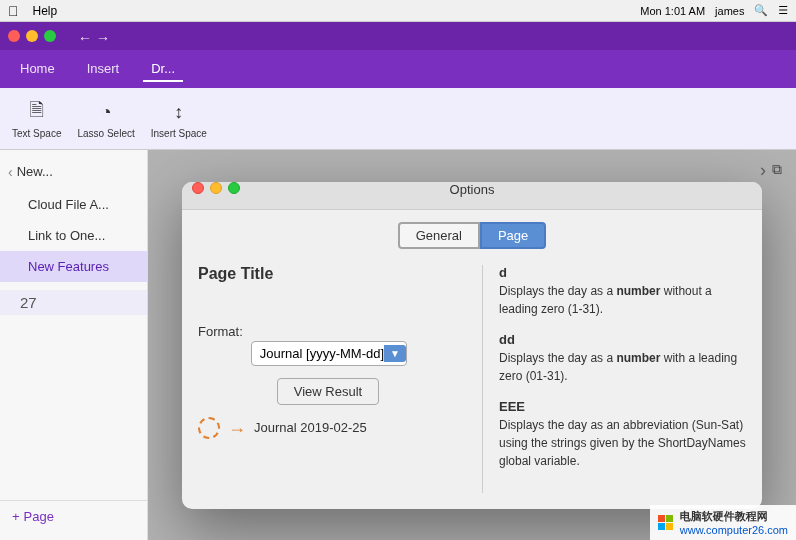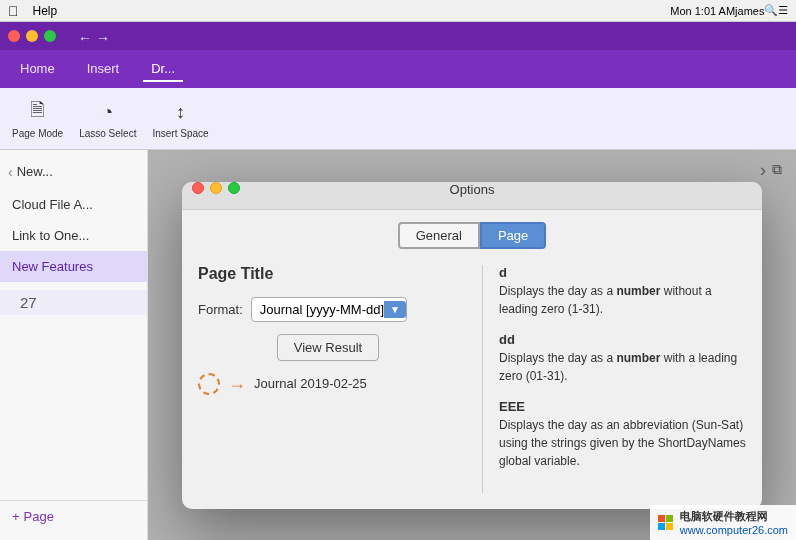--- a/index.html
+++ b/index.html
@@ -13,21 +13,21 @@
       display: flex;
       align-items: center;
       justify-content: space-between;
       padding: 0 8px;
       font-size: 12px;
       border-bottom: 1px solid #ccc;
       position: relative;
       z-index: 100;
     }
     .menubar-left { display: flex; gap: 14px; align-items: center; }
-    .menubar-right { display: flex; gap: 0; align-items: center; font-size: 11px; }
+    .menubar-right { display: flex; gap: 10px; align-items: center; font-size: 11px; }
     .apple-icon { font-size: 14px; }
 
     
     .app-window {
       width: 796px;
       height: 518px;
       background: #f5f5f5;
       display: flex;
       flex-direction: column;
       position: relative;
@@ -128,21 +128,21 @@
     .sidebar-back { font-size: 14px; color: #888; cursor: pointer; }
     .sidebar-search-input {
       flex: 1;
       background: none;
       border: none;
       font-size: 13px;
       color: #333;
       outline: none;
     }
     .sidebar-item {
-      padding: 8px 12px;
+      padding: 8px 28px;
       font-size: 13px;
       color: #333;
       cursor: pointer;
       display: flex;
       align-items: center;
       gap: 4px;
     }
     .sidebar-item.active { background: #e0d8f8; color: #5b21b6; }
     .sidebar-item-num {
       padding: 4px 20px;
@@ -289,20 +289,21 @@
       display: flex;
       align-items: center;
       border: 1px solid #aaa;
       border-radius: 4px;
       background: white;
       padding: 3px 8px;
       font-size: 13px;
       min-width: 150px;
       cursor: pointer;
       position: relative;
+      margin-top: 44px;
     }
     .format-select-arrow {
       background: #5b8fd4;
       color: white;
       padding: 3px 6px;
       border-radius: 0 3px 3px 0;
       margin-left: auto;
       margin-right: -8px;
       font-size: 10px;
       display: flex;
@@ -425,21 +426,21 @@
     <div class="toolbar-bottom">
       <span class="tab-btn">Home</span>
       <span class="tab-btn">Insert</span>
       <span class="tab-btn active">Dr...</span>
     </div>
   </div>
 
   <div class="ribbon">
     <div class="ribbon-btn">
       <div class="ribbon-icon">🗎</div>
-      <span>Page Mode</span>
+      <span>Text Space</span>
     </div>
     <div class="ribbon-btn">
       <div class="ribbon-icon">◔</div>
       <span>Lasso Select</span>
     </div>
     <div class="ribbon-btn">
       <div class="ribbon-icon">↕</div>
       <span>Insert Space</span>
     </div>
   </div>

